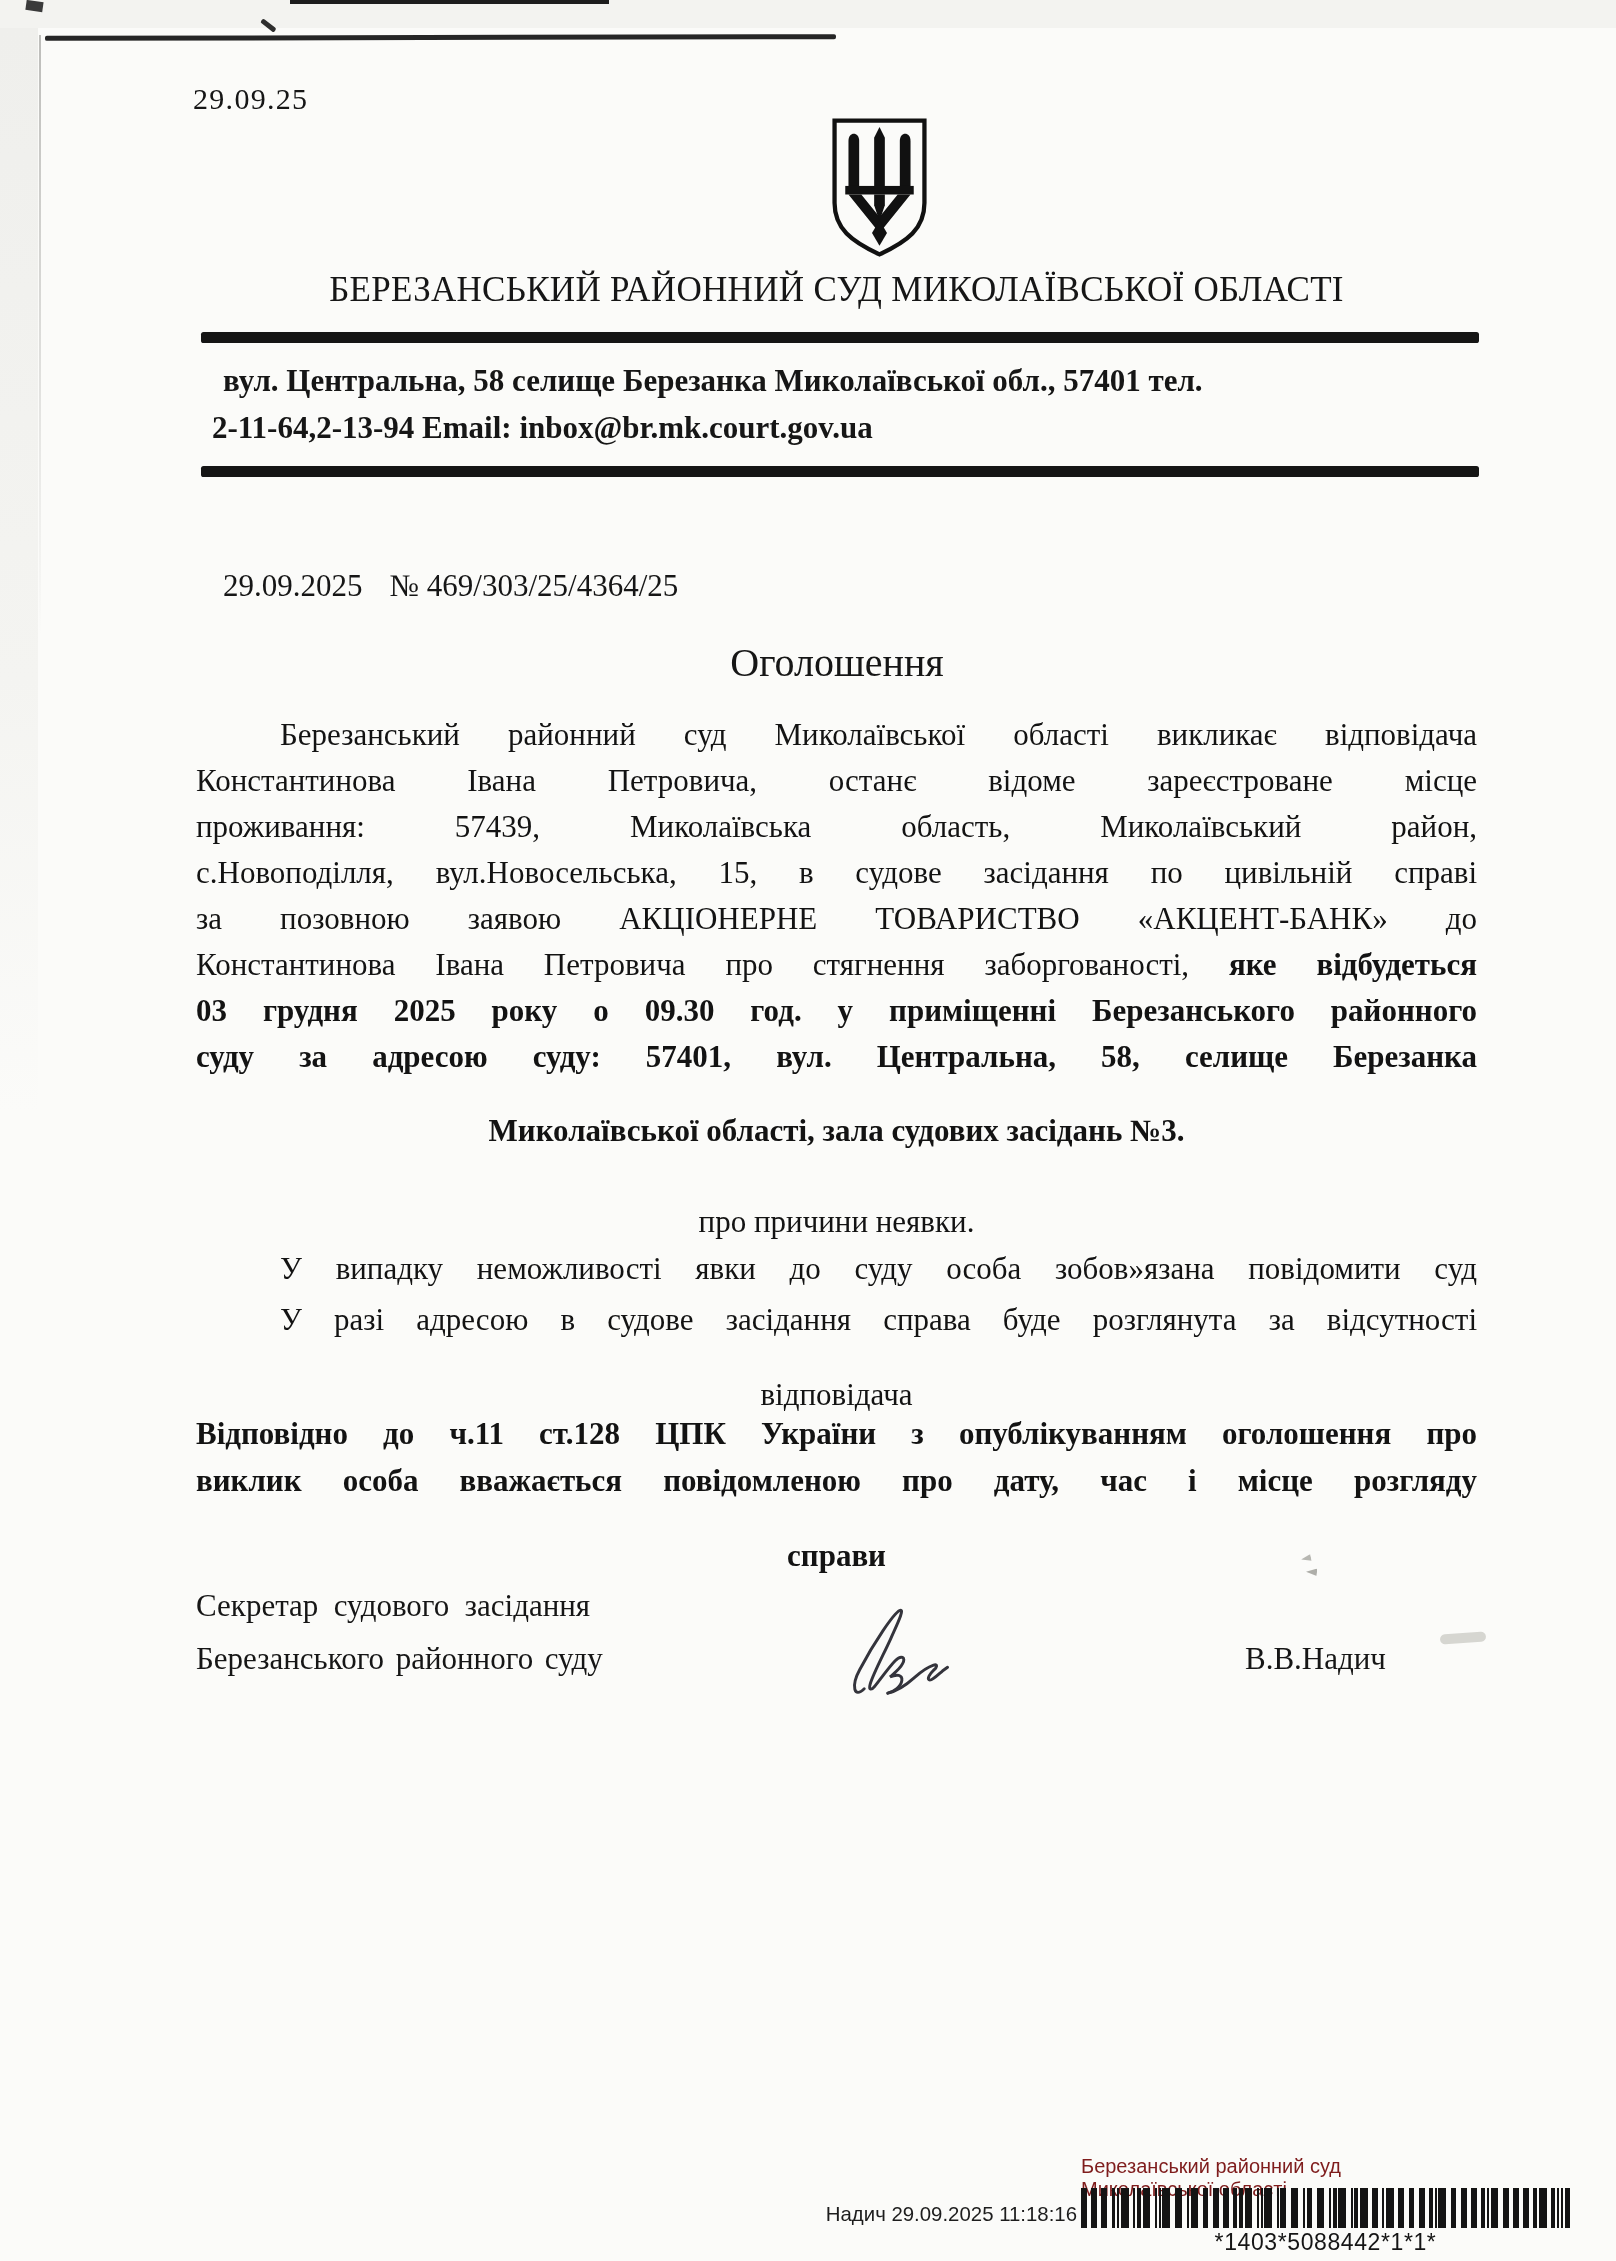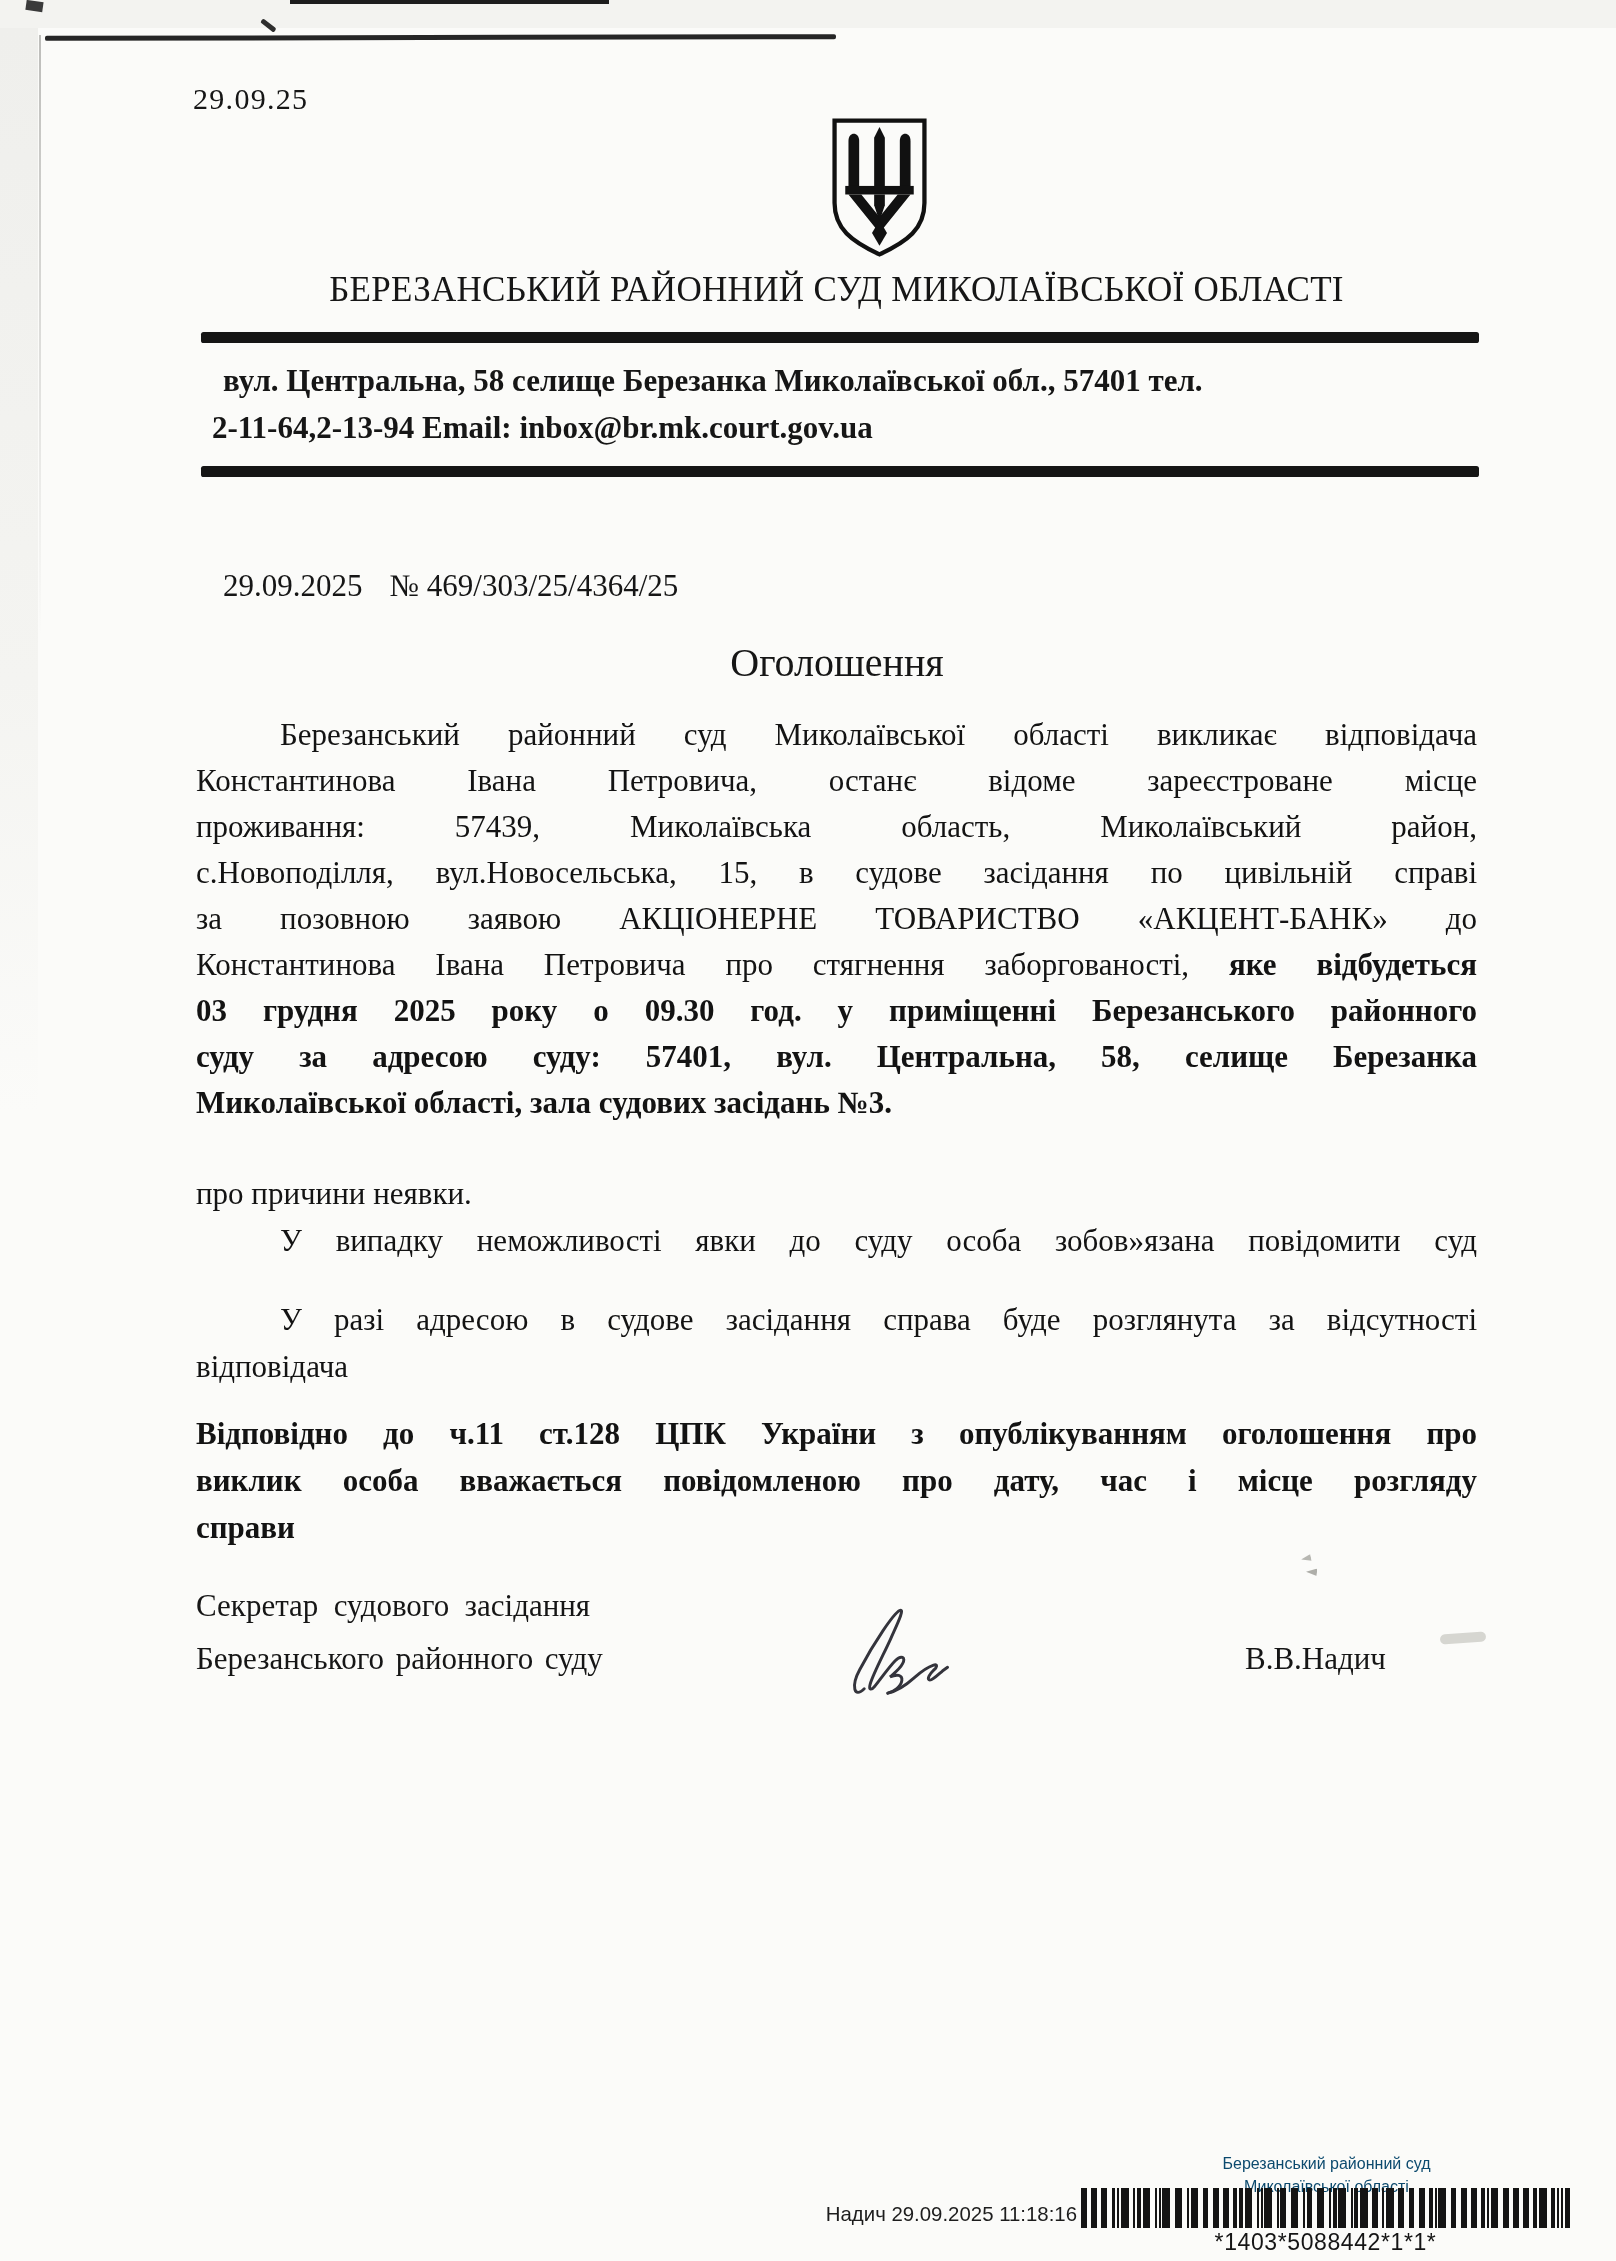--- a/index.html
+++ b/index.html
@@ -45,33 +45,33 @@
   
   .docline{left:223px;top:568px;font-size:31px;white-space:nowrap;}
   .docline .num{margin-left:27px;}
   .doc-title{left:196px;top:639px;width:1282px;text-align:center;font-size:40px;}
   
   .par{left:196px;width:1281px;font-size:31px;color:#131313;}
   .par .ln{height:46px;line-height:46px;white-space:nowrap;}
   .p234 .ln{height:47px;line-height:47px;}
   .jl{text-align:justify;text-align-last:justify;white-space:normal !important;
       overflow:hidden;}
-  .ll{text-align:left;}
+  .ll{text-align:center;margin-top:28px;}
   .ind{padding-left:84px;}
   #p1{top:712px;}
   #p2{top:1170px;}
   #p3{top:1296px;}
   #p4{top:1410px;font-weight:bold;}
   
   .secr1{left:196px;top:1588px;font-size:31px;word-spacing:7.7px;white-space:nowrap;}
   .secr2{left:196px;top:1641px;font-size:31px;word-spacing:3.8px;white-space:nowrap;}
   .sig-name{left:1245px;top:1641px;font-size:31px;white-space:nowrap;}
   .sig-svg{left:848px;top:1601px;width:118px;height:112px;}
   
-  .f-court{left:1081px;width:491px;text-align:center;font-size:16px;color:#0c4a6e;}
+  .f-court{left:1081px;width:491px;text-align:left;font-size:20px;color:#7f1d1d;}
   .f-court1{top:2155px;}
   .f-court2{top:2178px;}
   .f-stamp{left:702px;top:2203px;width:375px;text-align:right;font-size:20.4px;color:#1d1d1d;white-space:nowrap;}
   .barcode{left:1081px;top:2188px;width:489px;height:40px;overflow:hidden;
     display:flex;align-items:stretch;}
   .barcode i{display:block;height:100%;background:#141414;flex:none;}
   .f-code{left:1081px;top:2229px;width:489px;text-align:center;font-size:23px;color:#151515;
     letter-spacing:0.6px;}
 </style>
 </head>

